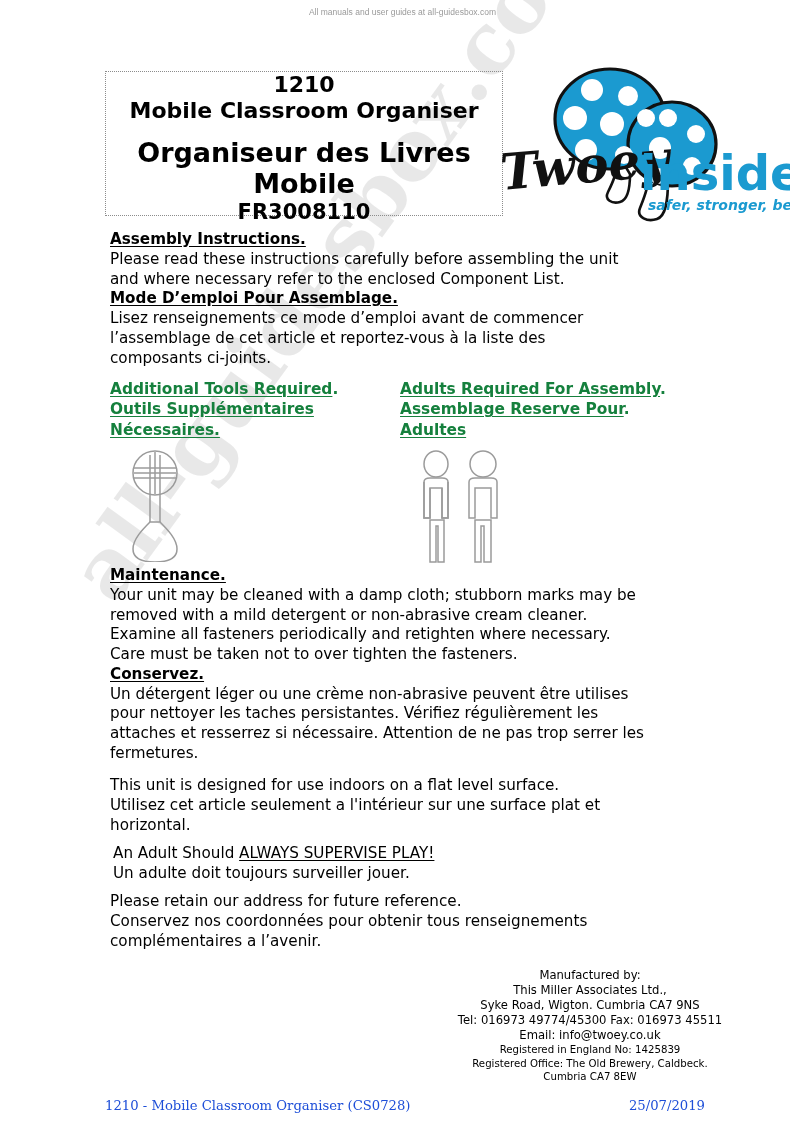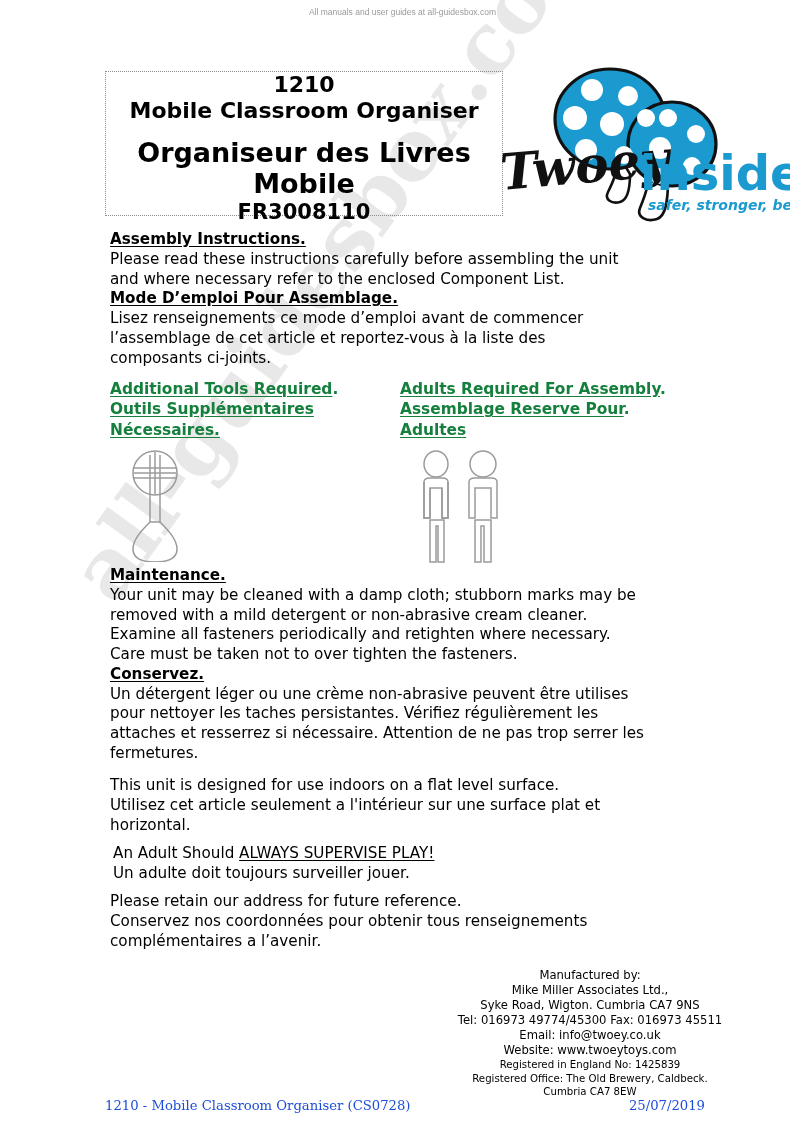--- a/index.html
+++ b/index.html
@@ -318,25 +318,24 @@
     </div>
 
     <div class="block" id="retain-block">
       <div>Please retain our address for future reference.</div>
       <div>Conservez nos coordonnées pour obtenir tous renseignements</div>
       <div>complémentaires a l’avenir.</div>
     </div>
 
     <div id="manufacturer">
       <div class="m-lg">Manufactured by:</div>
-      <div class="m-lg">Mike Miller Associates Ltd.,</div>
+      <div class="m-lg">This Miller Associates Ltd.,</div>
       <div class="m-lg">Syke Road, Wigton. Cumbria CA7 9NS</div>
       <div class="m-lg">Tel: 016973 49774/45300 Fax: 016973 45511</div>
       <div class="m-lg">Email: info@twoey.co.uk</div>
-      <div class="m-lg">Website: www.twoeytoys.com</div>
       <div class="m-sm">Registered in England No: 1425839</div>
       <div class="m-sm">Registered Office: The Old Brewery, Caldbeck.</div>
       <div class="m-sm">Cumbria CA7 8EW</div>
     </div>
 
     <div id="footer">
       <div>1210 - Mobile Classroom Organiser (CS0728)</div>
       <div>25/07/2019</div>
     </div>
 

